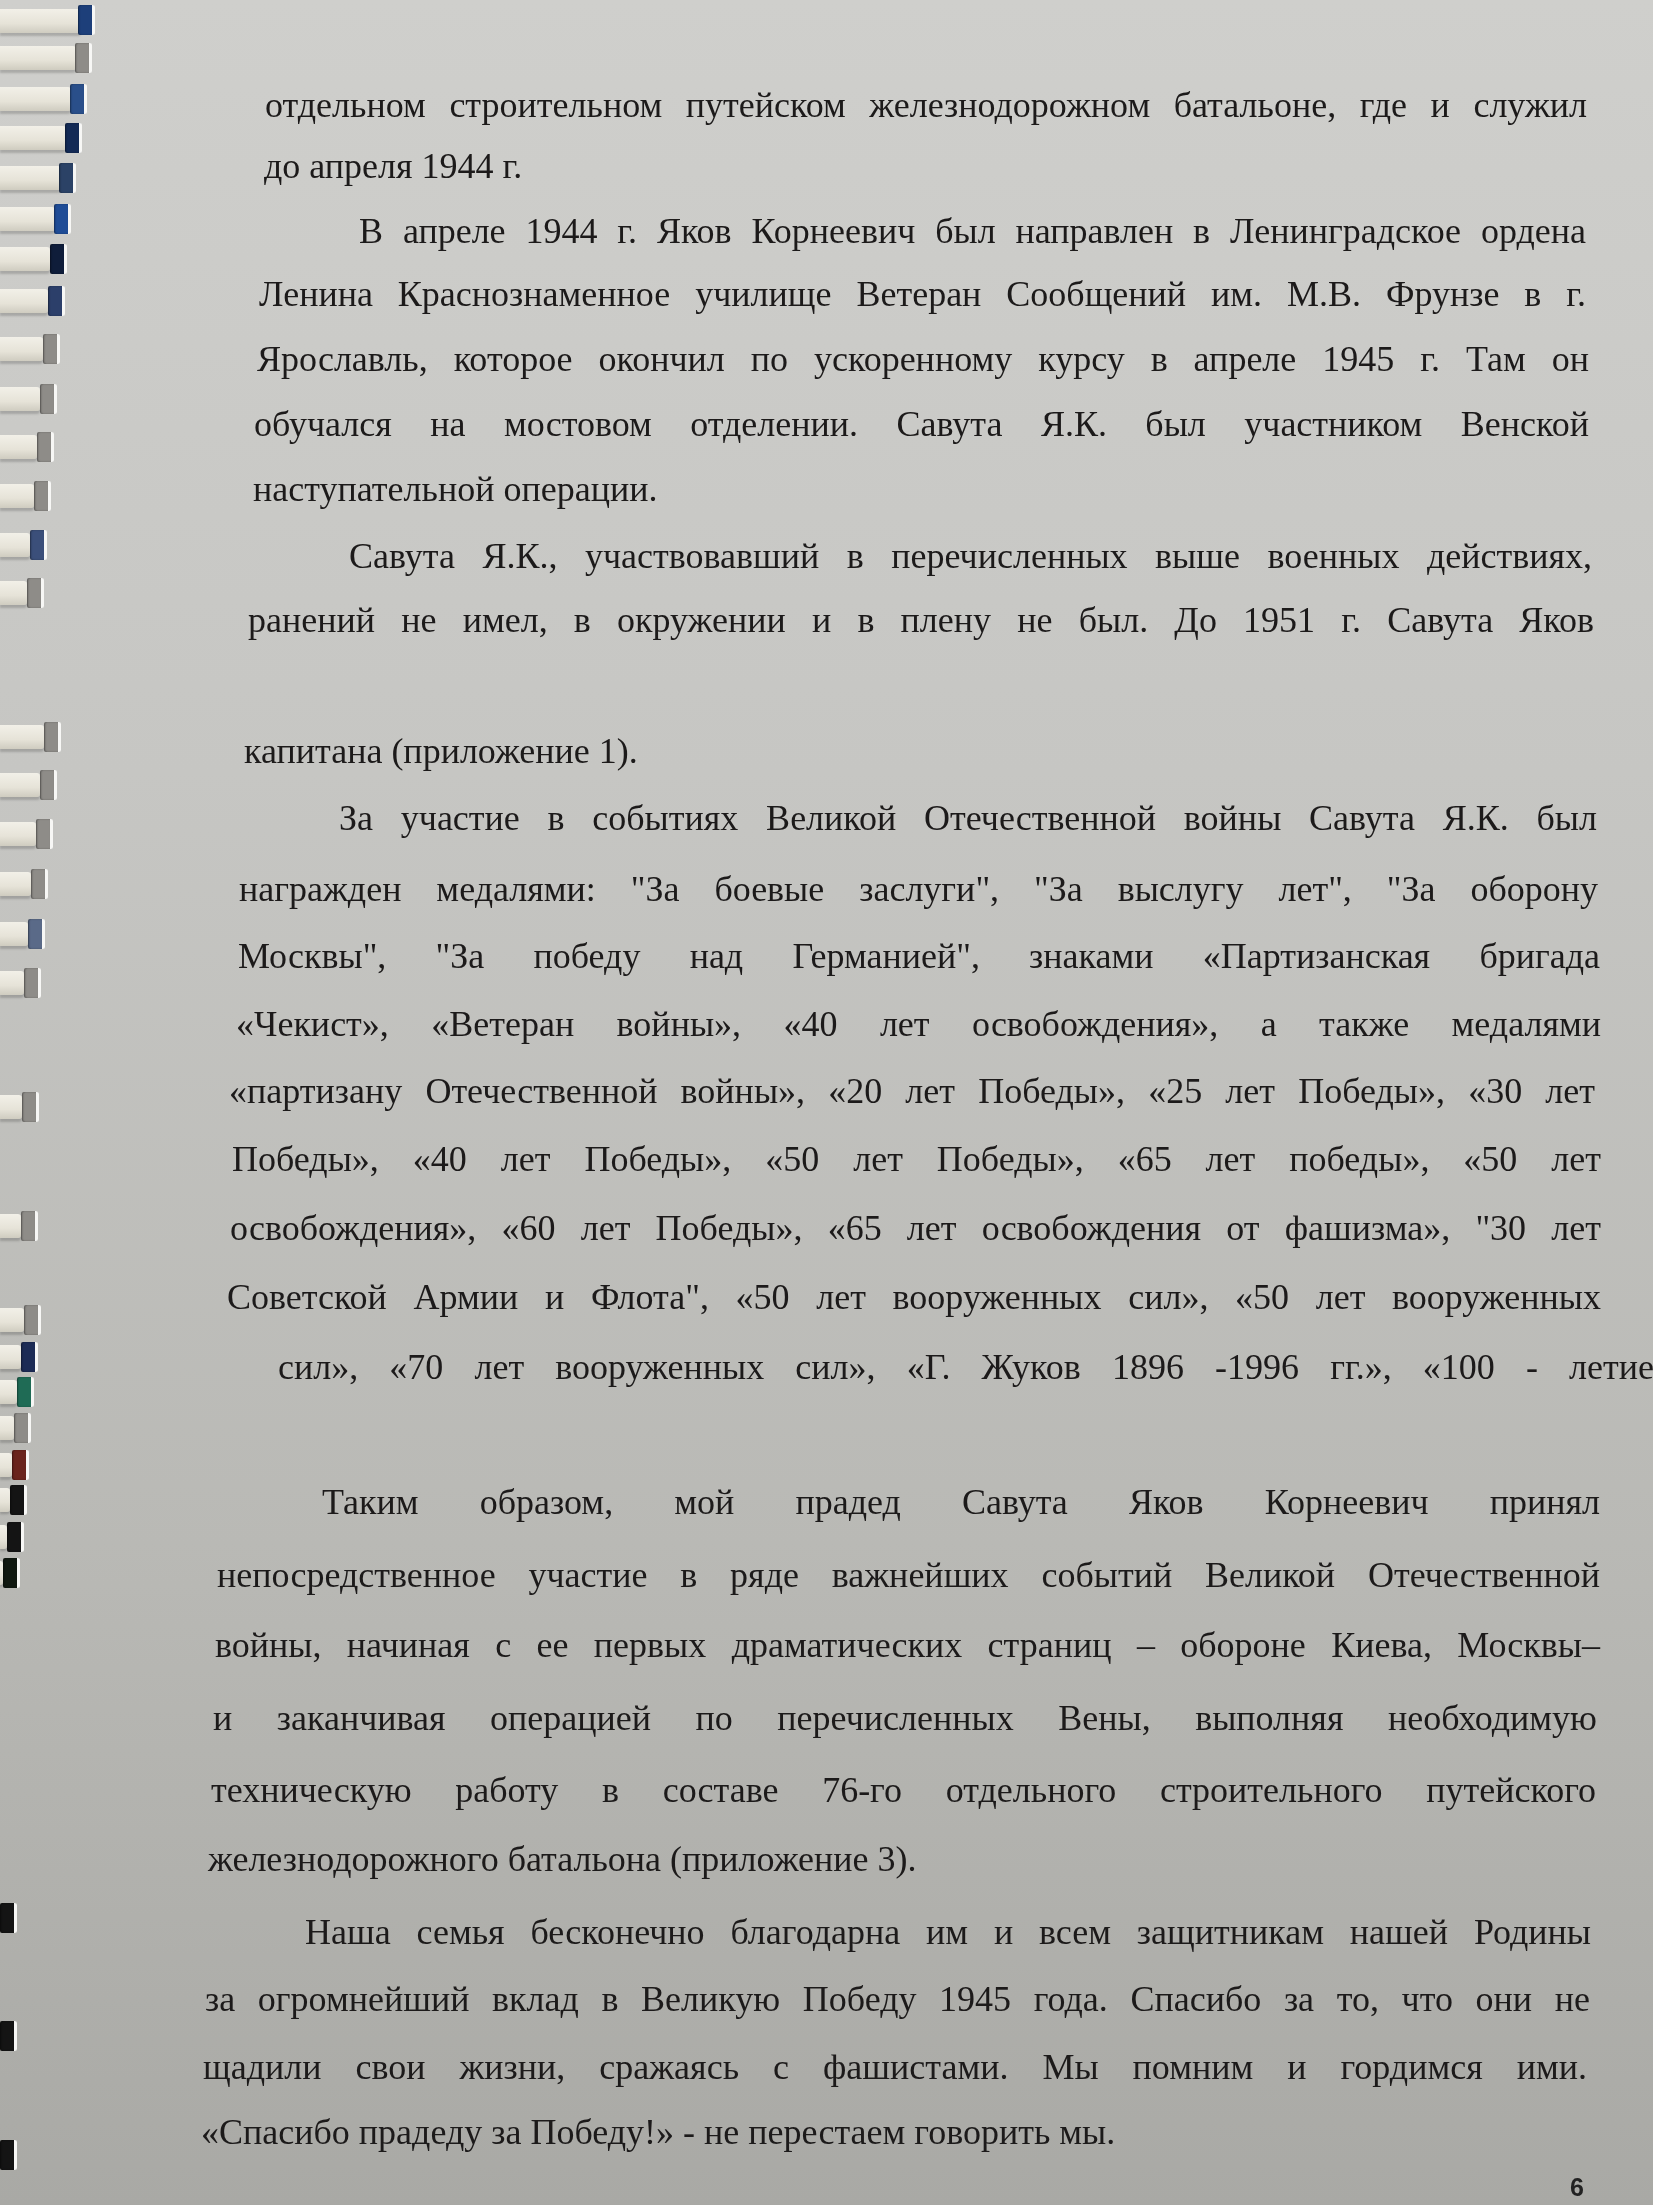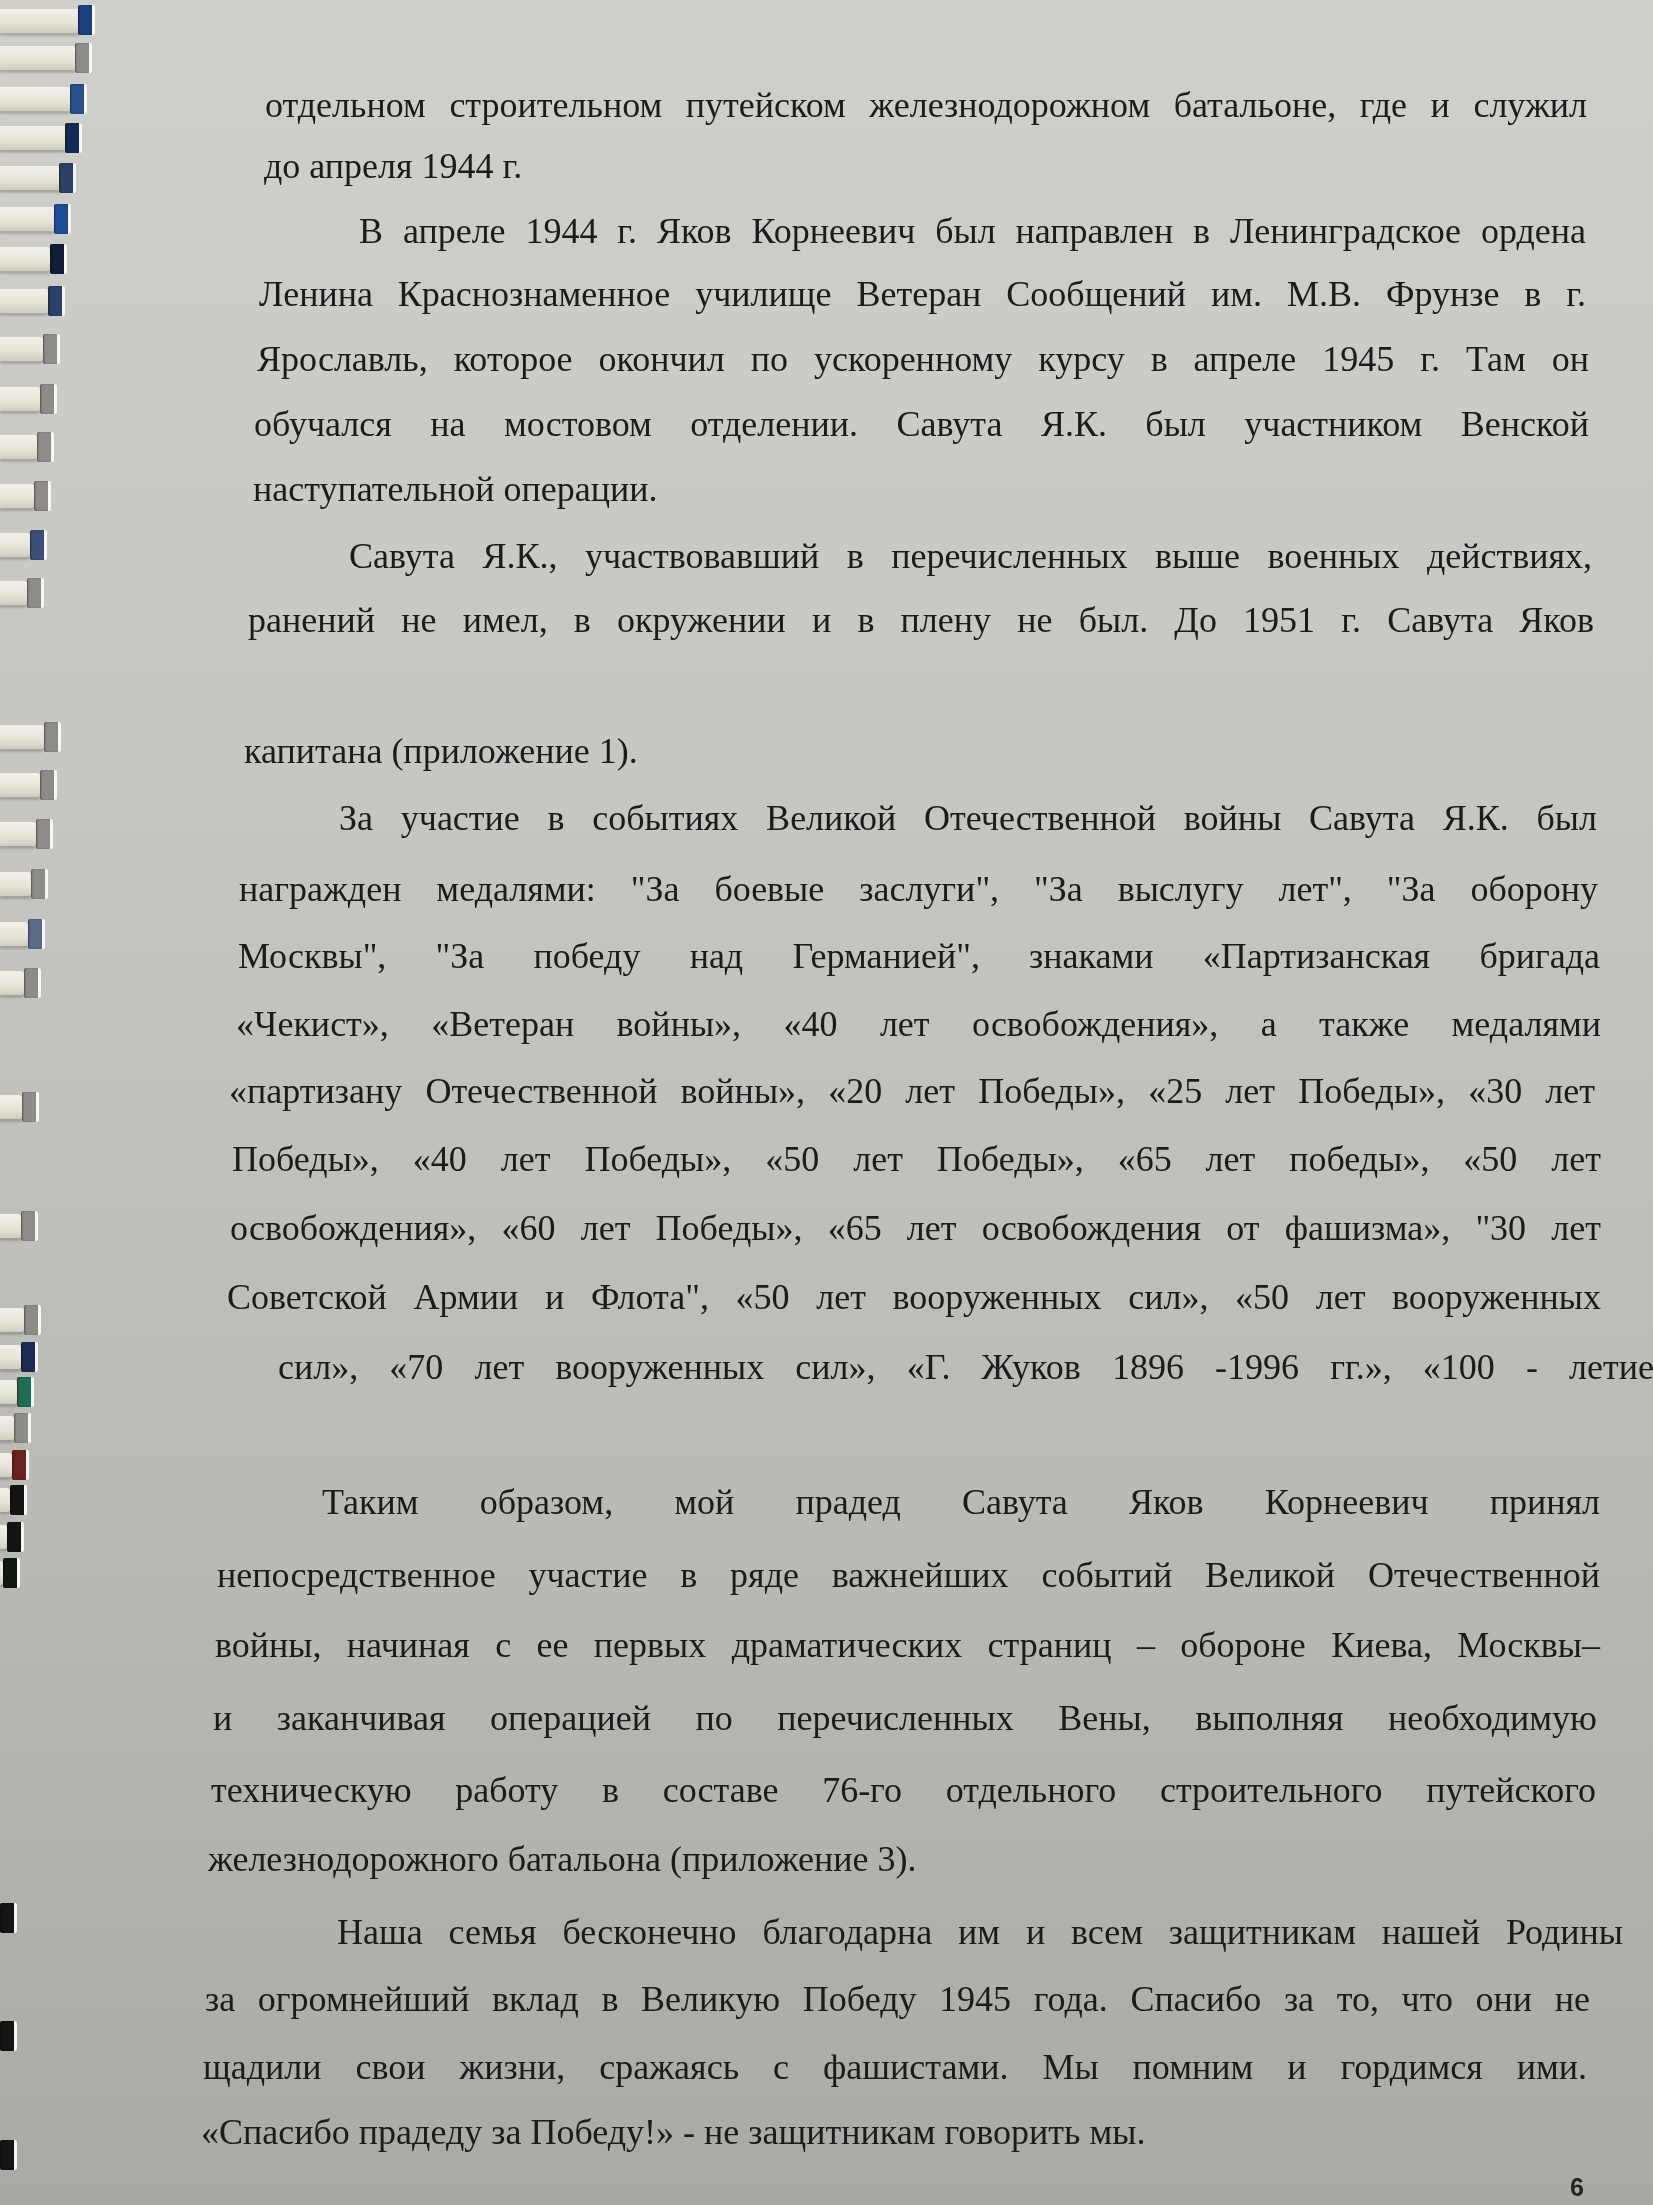--- a/index.html
+++ b/index.html
@@ -235,20 +235,20 @@
   <div class="line justify" style="left:227px;top:1276px;width:1374px;">Советской Армии и Флота", «50 лет вооруженных сил», «50 лет вооруженных</div>
   <div class="line justify" style="left:230px;top:1346px;width:1376px;margin-left:48px;">сил», «70 лет вооруженных сил», «Г. Жуков 1896 -1996 гг.», «100 - летие</div>
 
   <div class="line justify" style="left:322px;top:1481px;width:1278px;">Таким образом, мой прадед Савута Яков Корнеевич принял</div>
   <div class="line justify" style="left:217px;top:1554px;width:1383px;">непосредственное участие в ряде важнейших событий Великой Отечественной</div>
   <div class="line justify" style="left:215px;top:1624px;width:1385px;">войны, начиная с ее первых драматических страниц – обороне Киева, Москвы–</div>
   <div class="line justify" style="left:213px;top:1697px;width:1384px;">и заканчивая операцией по перечисленных Вены, выполняя необходимую</div>
   <div class="line justify" style="left:211px;top:1769px;width:1385px;">техническую работу в составе 76-го отдельного строительного путейского</div>
   <div class="line" style="left:208px;top:1838px;">железнодорожного батальона (приложение 3).</div>
 
-  <div class="line justify" style="left:305px;top:1911px;width:1286px;margin-left:32px;">Наша семья бесконечно благодарна им и всем защитникам нашей Родины</div>
+  <div class="line justify" style="left:305px;top:1911px;width:1286px;">Наша семья бесконечно благодарна им и всем защитникам нашей Родины</div>
   <div class="line justify" style="left:205px;top:1978px;width:1385px;">за огромнейший вклад  в Великую Победу 1945 года. Спасибо за то, что они не</div>
   <div class="line justify" style="left:203px;top:2046px;width:1384px;">щадили свои жизни, сражаясь с фашистами. Мы помним и гордимся ими.</div>
-  <div class="line" style="left:201px;top:2111px;">«Спасибо прадеду за Победу!» - не защитникам говорить мы.</div>
+  <div class="line" style="left:201px;top:2111px;">«Спасибо прадеду за Победу!» - не перестаем говорить мы.</div>
 
   <div class="page-number">6</div>
 </div>
 
 
 </body></html>

